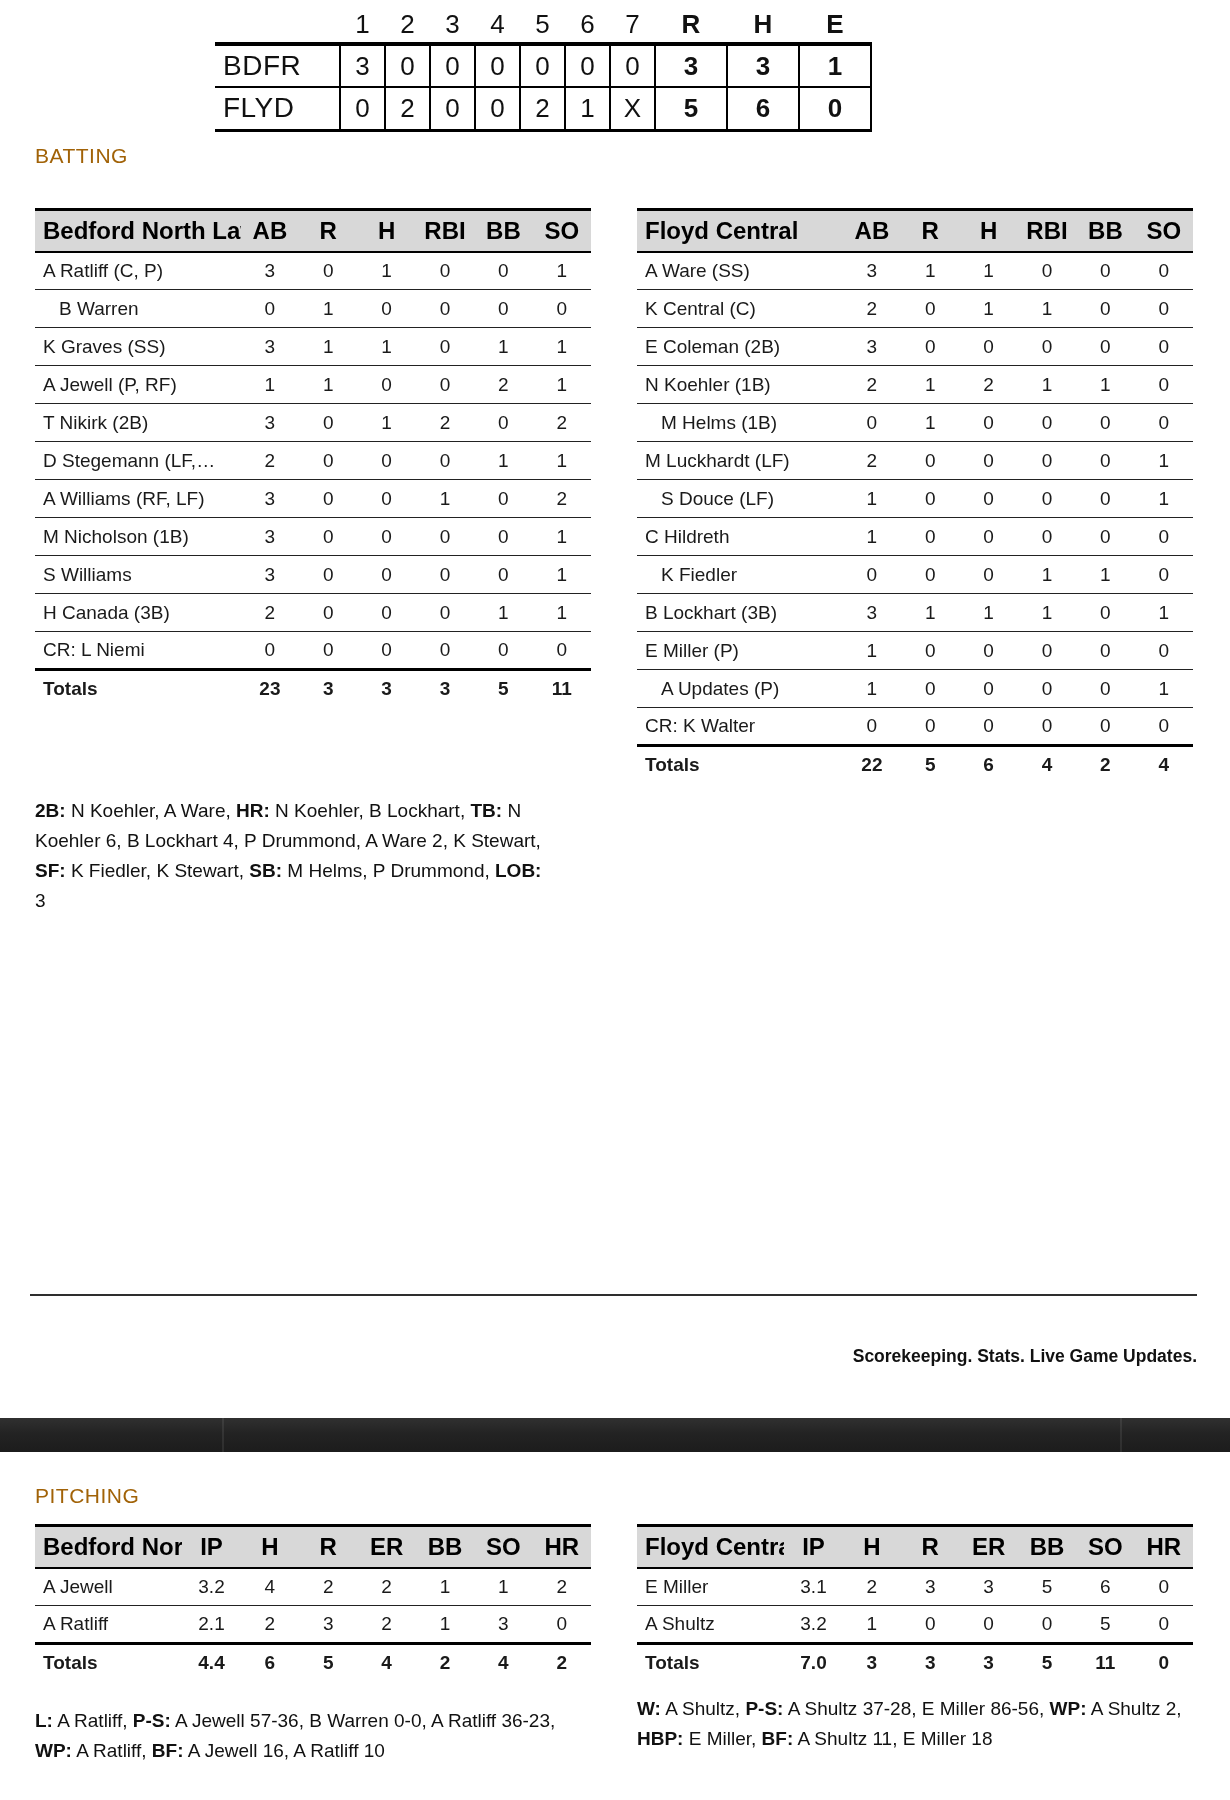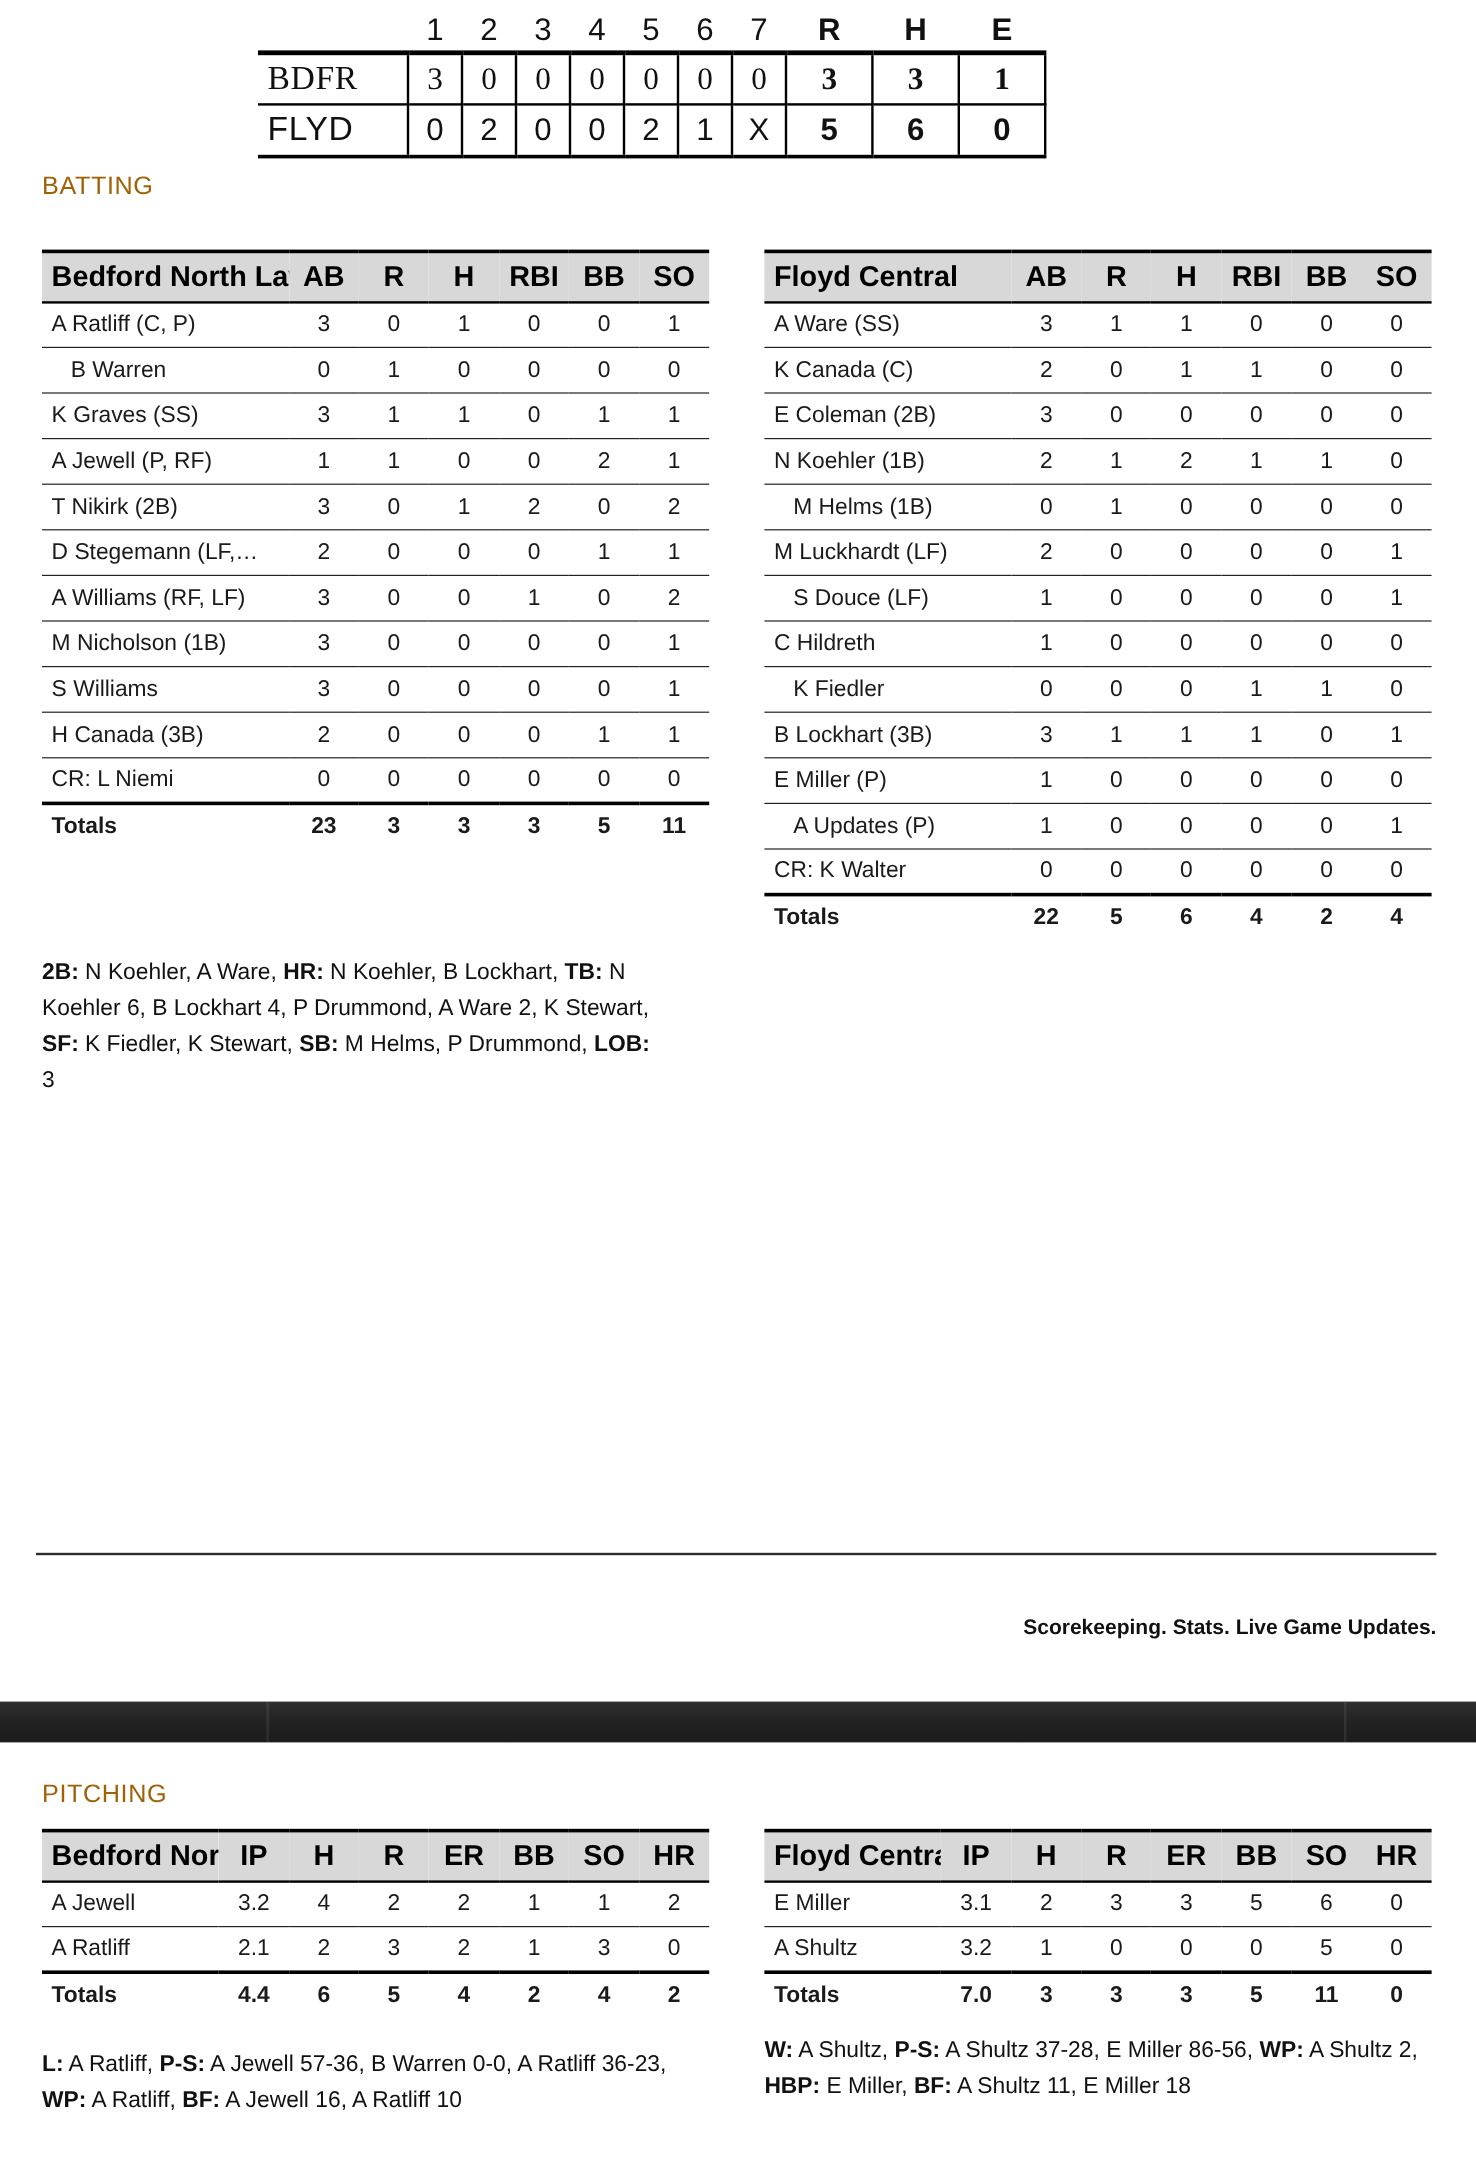--- a/index.html
+++ b/index.html
@@ -16,21 +16,21 @@
     font-family:"Liberation Sans","DejaVu Sans",sans-serif;color:var(--text-color);
   }
 
   
   .linescore-wrap{position:absolute;left:215px;top:6px;}
   table.linescore{border-collapse:collapse;table-layout:fixed;}
   .linescore th{font-size:26px;font-weight:400;height:38px;padding:0;text-align:center;color:#111;}
   .linescore th.b{font-weight:700;}
   .linescore td{border:2px solid var(--line-color);height:43px;font-size:26px;text-align:center;padding:0;color:#111;}
   .linescore td.team{border-left:none;font-size:28px;text-align:left;padding-left:8px;letter-spacing:0.5px;}
-  .linescore tr.first td{border-top:4px solid var(--line-color);font-family:Liberation Serif, serif;}
+  .linescore tr.first td{border-top:4px solid var(--line-color);}
   .linescore tr.last td{border-bottom:3px solid var(--line-color);}
   .linescore td.b{font-weight:700;}
 
   
   .section{position:absolute;left:35px;width:1160px;}
   .section-title{font-size:21px;line-height:24px;font-weight:400;letter-spacing:0.5px;color:#a16207;}
   .batting-section{top:144px;}
   .batting-section .two-col{margin-top:40px;}
   .pitching-section{top:1484px;}
   .pitching-section .two-col{margin-top:16px;}
@@ -299,21 +299,21 @@
               <tr>
                 <td class="td-name">A Ware (SS)</td>
                 <td>3</td>
                 <td>1</td>
                 <td>1</td>
                 <td>0</td>
                 <td>0</td>
                 <td>0</td>
               </tr>
               <tr>
-                <td class="td-name">K Canada (C)</td>
+                <td class="td-name">K Central (C)</td>
                 <td>2</td>
                 <td>0</td>
                 <td>1</td>
                 <td>1</td>
                 <td>0</td>
                 <td>0</td>
               </tr>
               <tr>
                 <td class="td-name">E Coleman (2B)</td>
                 <td>3</td>

